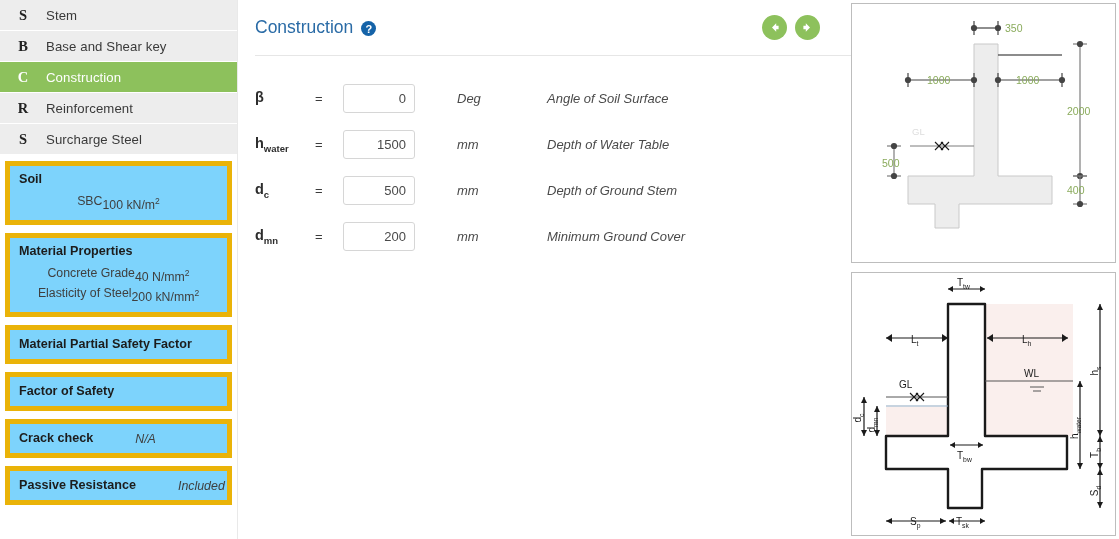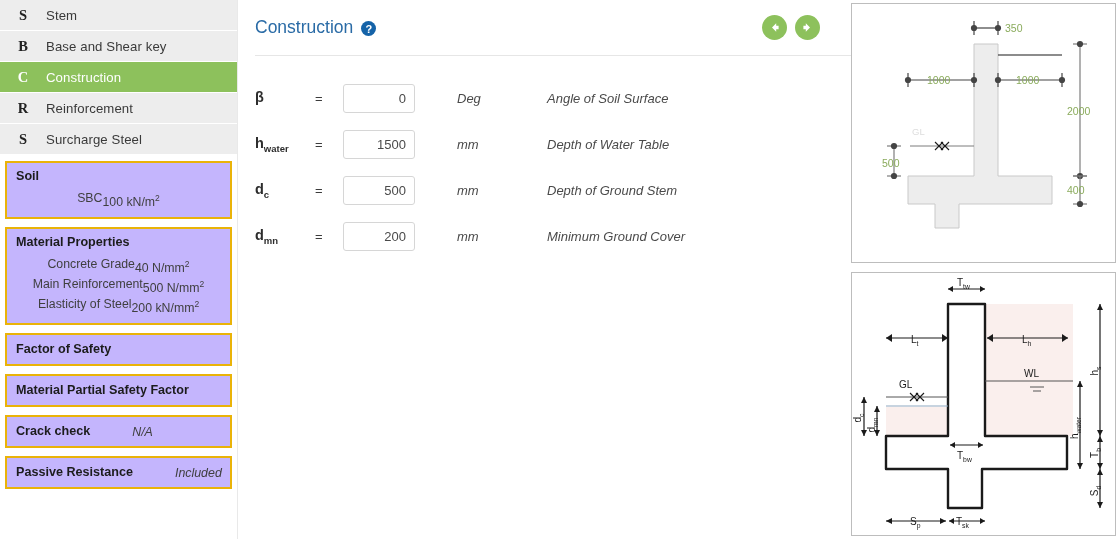--- a/index.html
+++ b/index.html
@@ -46,22 +46,22 @@
   .nav-label {
     font-size: 13.2px;
     color: #3a3a3a;
     letter-spacing: .1px;
     text-align: center;
   }
   .nav-item.active .nav-label { color: #ffffff; }
 
   .panels { padding: 6px 5px 0 5px; }
   .panel {
-    border: 2px solid #eab308;
-    background: #c4b5fd;
+    border: 5px solid #eab308;
+    background: #7dd3fc;
     margin-bottom: 8px;
     padding: 6px 9px 7px 9px;
   }
   .panel-title {
     font-size: 12.6px;
     font-weight: bold;
     color: #1c1c1c;
     margin-bottom: 6px;
     line-height: 15px;
   }
@@ -234,36 +234,32 @@
         </div>
       </div>
 
       <div class="panel">
         <div class="panel-title">Material Properties</div>
         <div class="prow">
           <span>Concrete Grade</span>
           <span class="pval"><span>40 N/mm</span><sup>2</sup></span>
         </div>
         <div class="prow">
-          <span>Main Reinforcement</span>
-          <span class="pval"><span>500 N/mm</span><sup>2</sup></span>
-        </div>
-        <div class="prow">
           <span>Elasticity of Steel</span>
           <span class="pval"><span>200 kN/mm</span><sup>2</sup></span>
         </div>
       </div>
 
       <div class="panel compact">
+        <div class="panel-title">Material Partial Safety Factor</div>
+        <div class="compact-val"></div>
+      </div>
+
+      <div class="panel compact">
         <div class="panel-title">Factor of Safety</div>
-        <div class="compact-val"></div>
-      </div>
-
-      <div class="panel compact">
-        <div class="panel-title">Material Partial Safety Factor</div>
         <div class="compact-val"></div>
       </div>
 
       <div class="panel compact">
         <div class="panel-title">Crack check</div>
         <div class="compact-val">N/A</div>
       </div>
 
       <div class="panel compact">
         <div class="panel-title">Passive Resistance</div>

